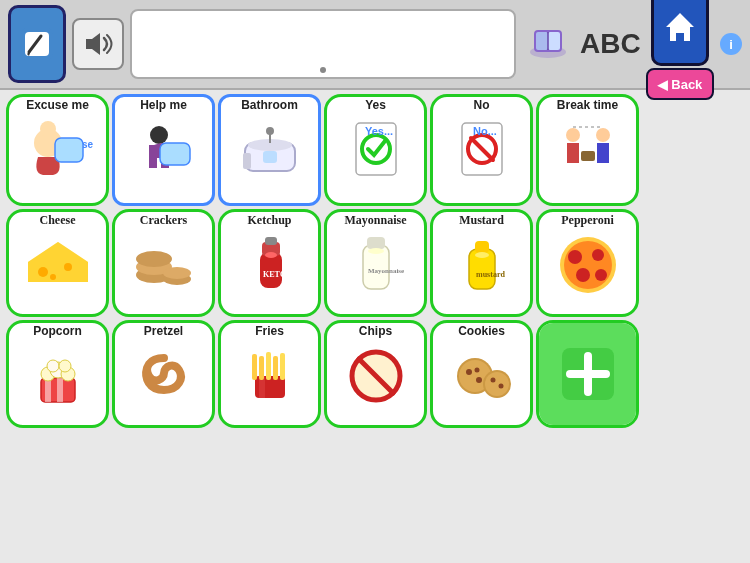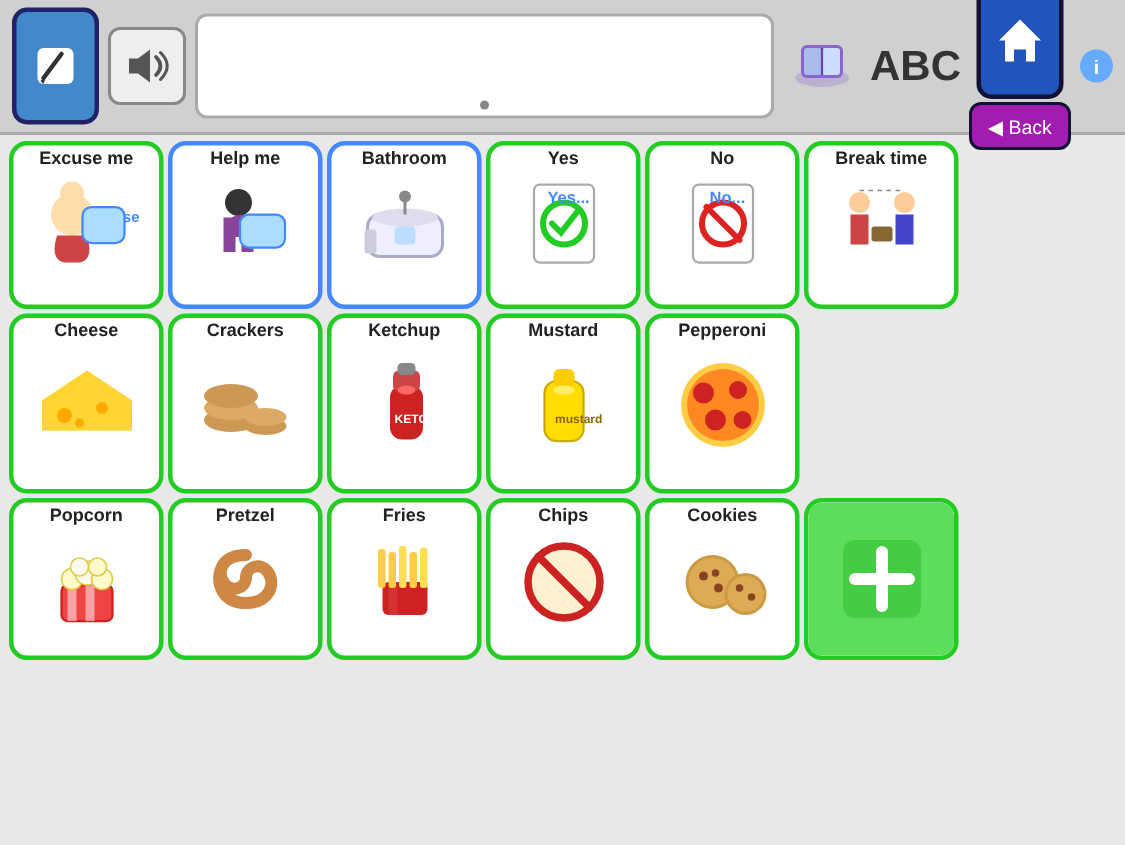--- a/index.html
+++ b/index.html
@@ -78,28 +78,28 @@
       background: #2255bb;
       border: 3px solid #113;
       border-radius: 10px;
       display: flex; flex-direction: column; align-items: center; justify-content: center;
       cursor: pointer;
       flex-shrink: 0;
       gap: 2px;
     }
     .tb-back-btn {
       width: 68px; height: 32px;
-      background: #a21caf;
+      background: #ec4899;
       border: 2px solid #113;
       border-radius: 8px;
       display: flex; align-items: center; justify-content: center;
       cursor: pointer;
       color: white;
       font-size: 13px;
-      font-weight: normal;
+      font-weight: bold;
     }
     .tb-info-circle {
       width: 22px; height: 22px;
       background: #66aaff;
       border-radius: 50%;
       display: flex; align-items: center; justify-content: center;
       color: white; font-weight: bold; font-size: 13px;
       flex-shrink: 0;
     }
 
@@ -125,21 +125,21 @@
       display: flex;
       flex-direction: column;
       align-items: center;
       justify-content: flex-start;
       overflow: hidden;
       cursor: pointer;
       position: relative;
       flex-shrink: 0;
     }
     .card.blue-border { border-color: #4488ff; }
-    .card.green-border { border-color: #22cc22; }
+    .card.green-border { border-color: #22cc22; border-radius: 17px; }
 
     .card-label {
       font-size: 12px;
       font-weight: bold;
       color: #222;
       text-align: center;
       padding: 2px 2px 0 2px;
       width: 100%;
       line-height: 1.1;
     }
@@ -160,21 +160,21 @@
       justify-content: center;
       width: 100%;
       height: 100%;
       background: #5cdd5c;
       border-radius: 8px;
     }
     .add-cross svg { width: 60px; height: 60px; }
 
     
     .row1 .card { height: 112px; }
-    .row2 .card { height: 120px; }
+    .row2 .card { height: 108px; font-family: Liberation Serif, serif; }
     .row3 .card { height: 108px; }
   </style>
 </head>
 <body>
 
 <div class="top-bar">
   <div class="tb-edit-btn">
     <svg viewBox="0 0 36 36" fill="none">
       <rect x="2" y="2" width="32" height="32" rx="6" fill="#4488cc"></rect>
       <rect x="6" y="6" width="24" height="24" rx="4" fill="white"></rect>
@@ -324,20 +324,31 @@
           <svg width="70" height="70" viewBox="0 0 70 70">
             <rect x="25" y="25" width="22" height="36" rx="8" fill="#cc2222"></rect>
             <rect x="27" y="15" width="18" height="14" rx="4" fill="#cc4444"></rect>
             <rect x="30" y="10" width="12" height="8" rx="3" fill="#888"></rect>
             <ellipse cx="36" cy="28" rx="6" ry="3" fill="#ff6666"></ellipse>
             <text x="28" y="50" font-size="8" fill="white" font-weight="bold">KETCHUP</text>
           </svg>
         </div>
       </div>
       <div class="card green-border">
+        <div class="card-label">Mayonnaise</div>
+        <div class="card-image">
+          <svg width="70" height="70" viewBox="0 0 70 70">
+            <rect x="22" y="18" width="26" height="44" rx="8" fill="#ffffee" stroke="#ccccaa" stroke-width="1.5"></rect>
+            <rect x="26" y="10" width="18" height="12" rx="4" fill="#ddddcc"></rect>
+            <ellipse cx="35" cy="24" rx="8" ry="3" fill="#ffffcc"></ellipse>
+            <text x="27" y="46" font-size="7" fill="#888" font-weight="bold">Mayonnaise</text>
+          </svg>
+        </div>
+      </div>
+      <div class="card green-border">
         <div class="card-label">Mustard</div>
         <div class="card-image">
           <svg width="70" height="70" viewBox="0 0 70 70">
             <rect x="22" y="22" width="26" height="40" rx="8" fill="#ffdd00" stroke="#ccaa00" stroke-width="1.5"></rect>
             <rect x="28" y="14" width="14" height="12" rx="4" fill="#ffcc00"></rect>
             <ellipse cx="35" cy="28" rx="7" ry="3" fill="#ffee66"></ellipse>
             <text x="29" y="50" font-size="8" fill="#886600" font-weight="bold">mustard</text>
           </svg>
         </div>
       </div>

